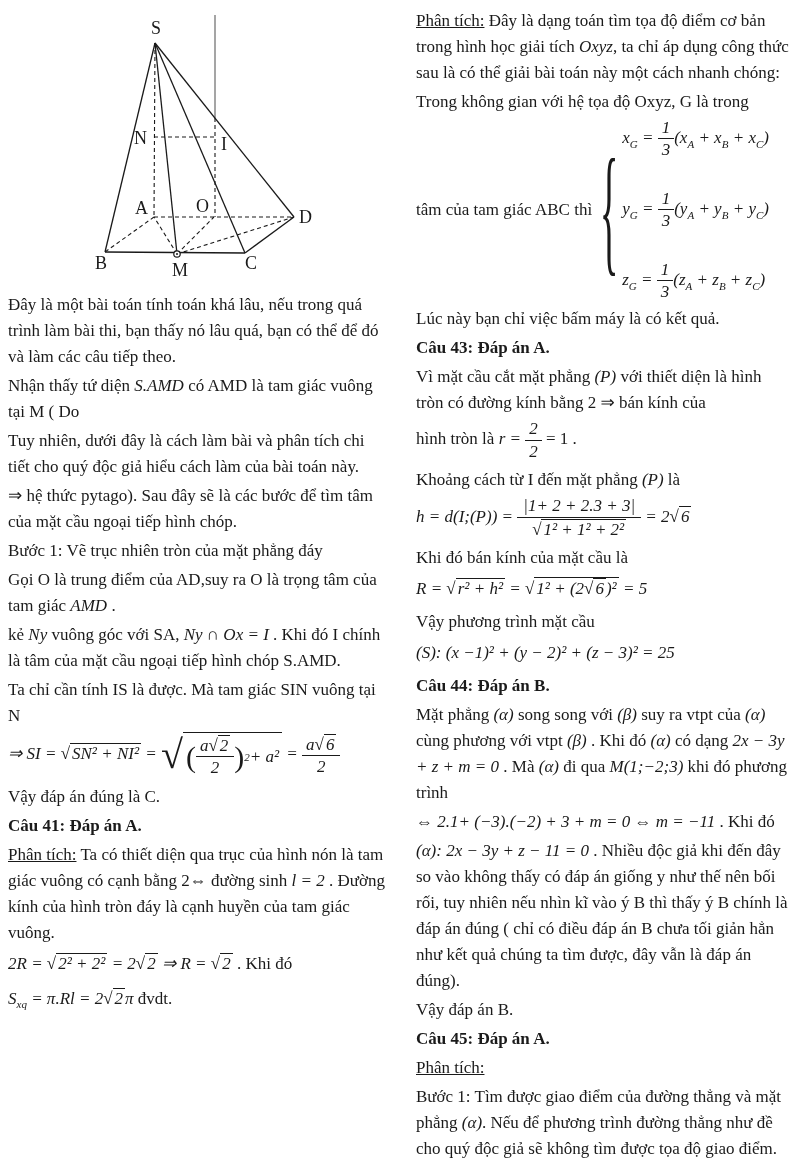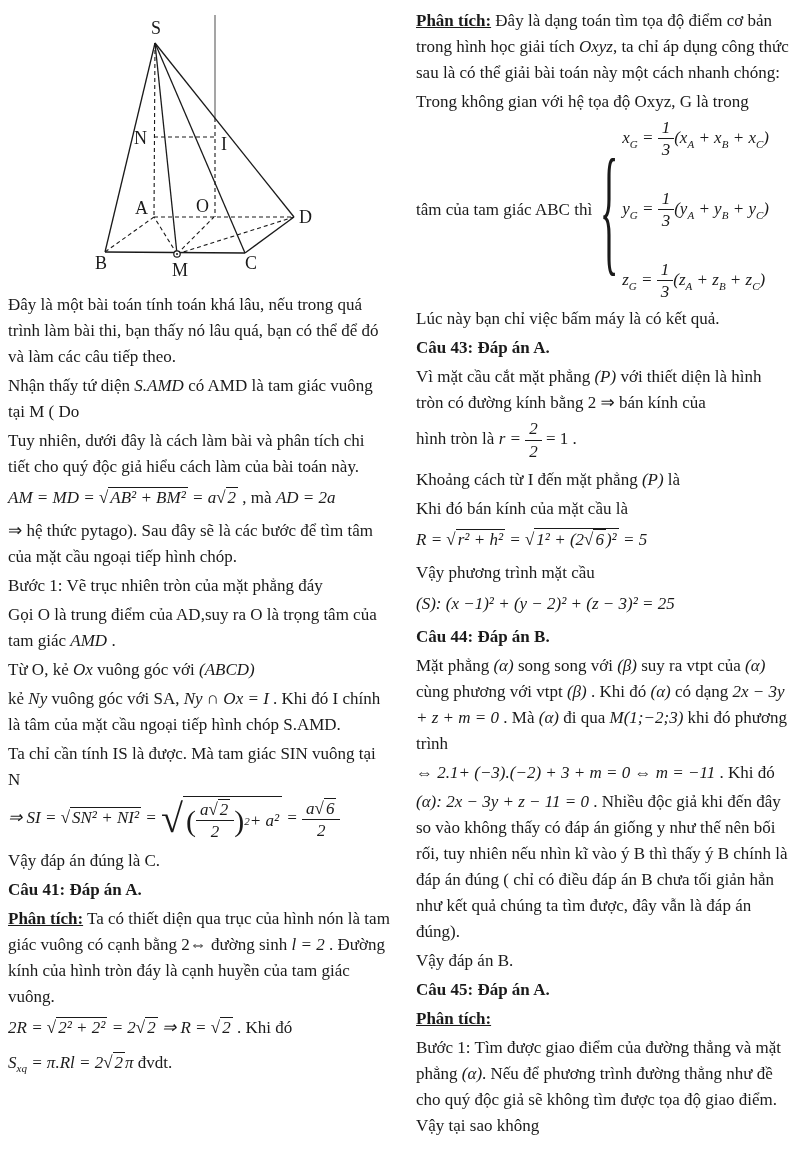--- a/index.html
+++ b/index.html
@@ -3,21 +3,21 @@
 <meta charset="utf-8">
 <style>
   html,body{margin:0;padding:0;background:#fff;}
   body{width:800px;height:1167px;color:#1a1a1a;font-family:"Liberation Serif",serif;font-size:17px;overflow:hidden;}
   .page{display:flex;width:800px;}
   .col{box-sizing:border-box;}
   .col-left{width:400px;padding:0 10px 0 8px;}
   .col-right{width:400px;padding:8px 8px 0 16px;}
   p.ln{margin:0 0 3px 0;line-height:26px;}
   .b{font-weight:bold;}
-  .bu{font-weight:bold;text-decoration:underline;}
+  .bu{font-weight:normal;text-decoration:underline;}
   .i,.m{font-style:italic;text-align:right;}
   .fm{font-style:italic;line-height:30px;margin:3px 0 5px;}
   .fm .up{font-style:normal;}
   sub{font-size:11px;font-style:italic;}
   sup{font-size:11px;}
   .sq{white-space:nowrap;}
   .rdx{font-style:normal;}
   .ov{display:inline-block;border-top:1px solid currentColor;line-height:1.15;padding:0 2px;}
   .frac{display:inline-block;vertical-align:middle;text-align:center;line-height:1.2;}
   .frac .num{display:block;padding:0 4px;}
@@ -78,28 +78,24 @@
           <text x="172" y="276" text-anchor="middle">M</text>
           <text x="243" y="269" text-anchor="middle">C</text>
         </g>
       </svg>
     </div>
 
     <p class="ln">Đây là một bài toán tính toán khá lâu,  nếu trong quá trình làm bài thi, bạn thấy nó lâu quá, bạn có thể để đó và làm các câu tiếp theo.</p>
     <p class="ln"><span>Nhận thấy tứ diện </span><span class="i">S.AMD</span><span> có AMD là tam giác vuông tại M ( Do</span></p>
     <p class="ln">Tuy nhiên, dưới đây là cách làm bài và phân tích chi tiết cho quý độc giả hiểu cách làm của bài toán này.</p>
 
-    <p class="fm">
-      <span>AM = MD = </span><span class="sq"><span class="rdx">√</span><span class="ov">AB² + BM²</span></span><span> = a</span><span class="sq"><span class="rdx">√</span><span class="ov">2</span></span><span class="up"> , mà </span><span>AD = 2a</span>
-    </p>
 
     <p class="ln">⇒ hệ thức pytago). Sau đây sẽ là các bước để tìm tâm của mặt cầu ngoại tiếp hình chóp.</p>
     <p class="ln">Bước 1: Vẽ trục nhiên tròn của mặt phẳng đáy</p>
     <p class="ln"><span> Gọi O là trung điểm của AD,suy ra O là trọng tâm của tam giác </span><span class="i">AMD</span><span> .</span></p>
-    <p class="ln"><span>Từ O, kẻ </span><span class="i">Ox</span><span> vuông góc với </span><span class="i">(ABCD)</span></p>
     <p class="ln"><span>kẻ </span><span class="i">Ny</span><span> vuông góc với SA, </span><span class="i">Ny ∩ Ox = I</span><span> . Khi đó I chính là tâm của mặt cầu ngoại tiếp hình chóp S.AMD.</span></p>
     <p class="ln">Ta chỉ cần tính IS là được. Mà tam giác SIN vuông tại N</p>
 
     <p class="fm">
       <span>⇒ SI = </span><span class="sq"><span class="rdx">√</span><span class="ov">SN² + NI²</span></span><span> = </span><span class="sqb">
           <span class="rdx2">√</span>
           <span class="ovb">
             <span class="bigp">(</span>
             <span class="frac">
               <span class="num"><span>a</span><span class="sq"><span class="rdx">√</span><span class="ov">2</span></span></span>
@@ -144,20 +140,23 @@
     <p class="ln">Lúc này bạn chỉ việc bấm máy là có kết quả.</p>
     <p class="ln b">Câu 43: Đáp án A.</p>
     <p class="ln"><span>Vì mặt cầu cắt mặt phẳng </span><span class="i">(P)</span><span> với thiết diện là hình tròn có đường kính bằng 2 ⇒ bán kính của</span></p>
 
     <p class="fm up">
       <span class="up">hình tròn là </span><span class="m">r = </span><span class="frac"><span class="num">2</span><span class="den">2</span></span><span class="up"> = 1 .</span>
     </p>
 
     <p class="ln"><span>Khoảng cách từ I đến mặt phẳng </span><span class="i">(P)</span><span> là</span></p>
 
+    <p class="fm">
+      <span>h = d(I;(P)) = </span><span class="frac bigfrac"><span class="num">|1+ 2 + 2.3 + 3|</span><span class="den"><span class="sq"><span class="rdx">√</span><span class="ov">1² + 1² + 2²</span></span></span></span><span> = 2</span><span class="sq"><span class="rdx">√</span><span class="ov">6</span></span>
+    </p>
 
     <p class="ln">Khi đó bán kính của mặt cầu là</p>
 
     <p class="fm">
       <span>R = </span><span class="sq"><span class="rdx">√</span><span class="ov">r² + h²</span></span><span> = </span><span class="sq"><span class="rdx">√</span><span class="ov"><span>1² + (2</span><span class="sq"><span class="rdx">√</span><span class="ov">6</span></span><span>)²</span></span></span><span> = 5</span>
     </p>
 
     <p class="ln">Vậy phương trình mặt cầu</p>
     <p class="fm">(S): (x −1)² + (y − 2)² + (z − 3)² = 25</p>
     <p class="ln b">Câu 44: Đáp án B.</p>

